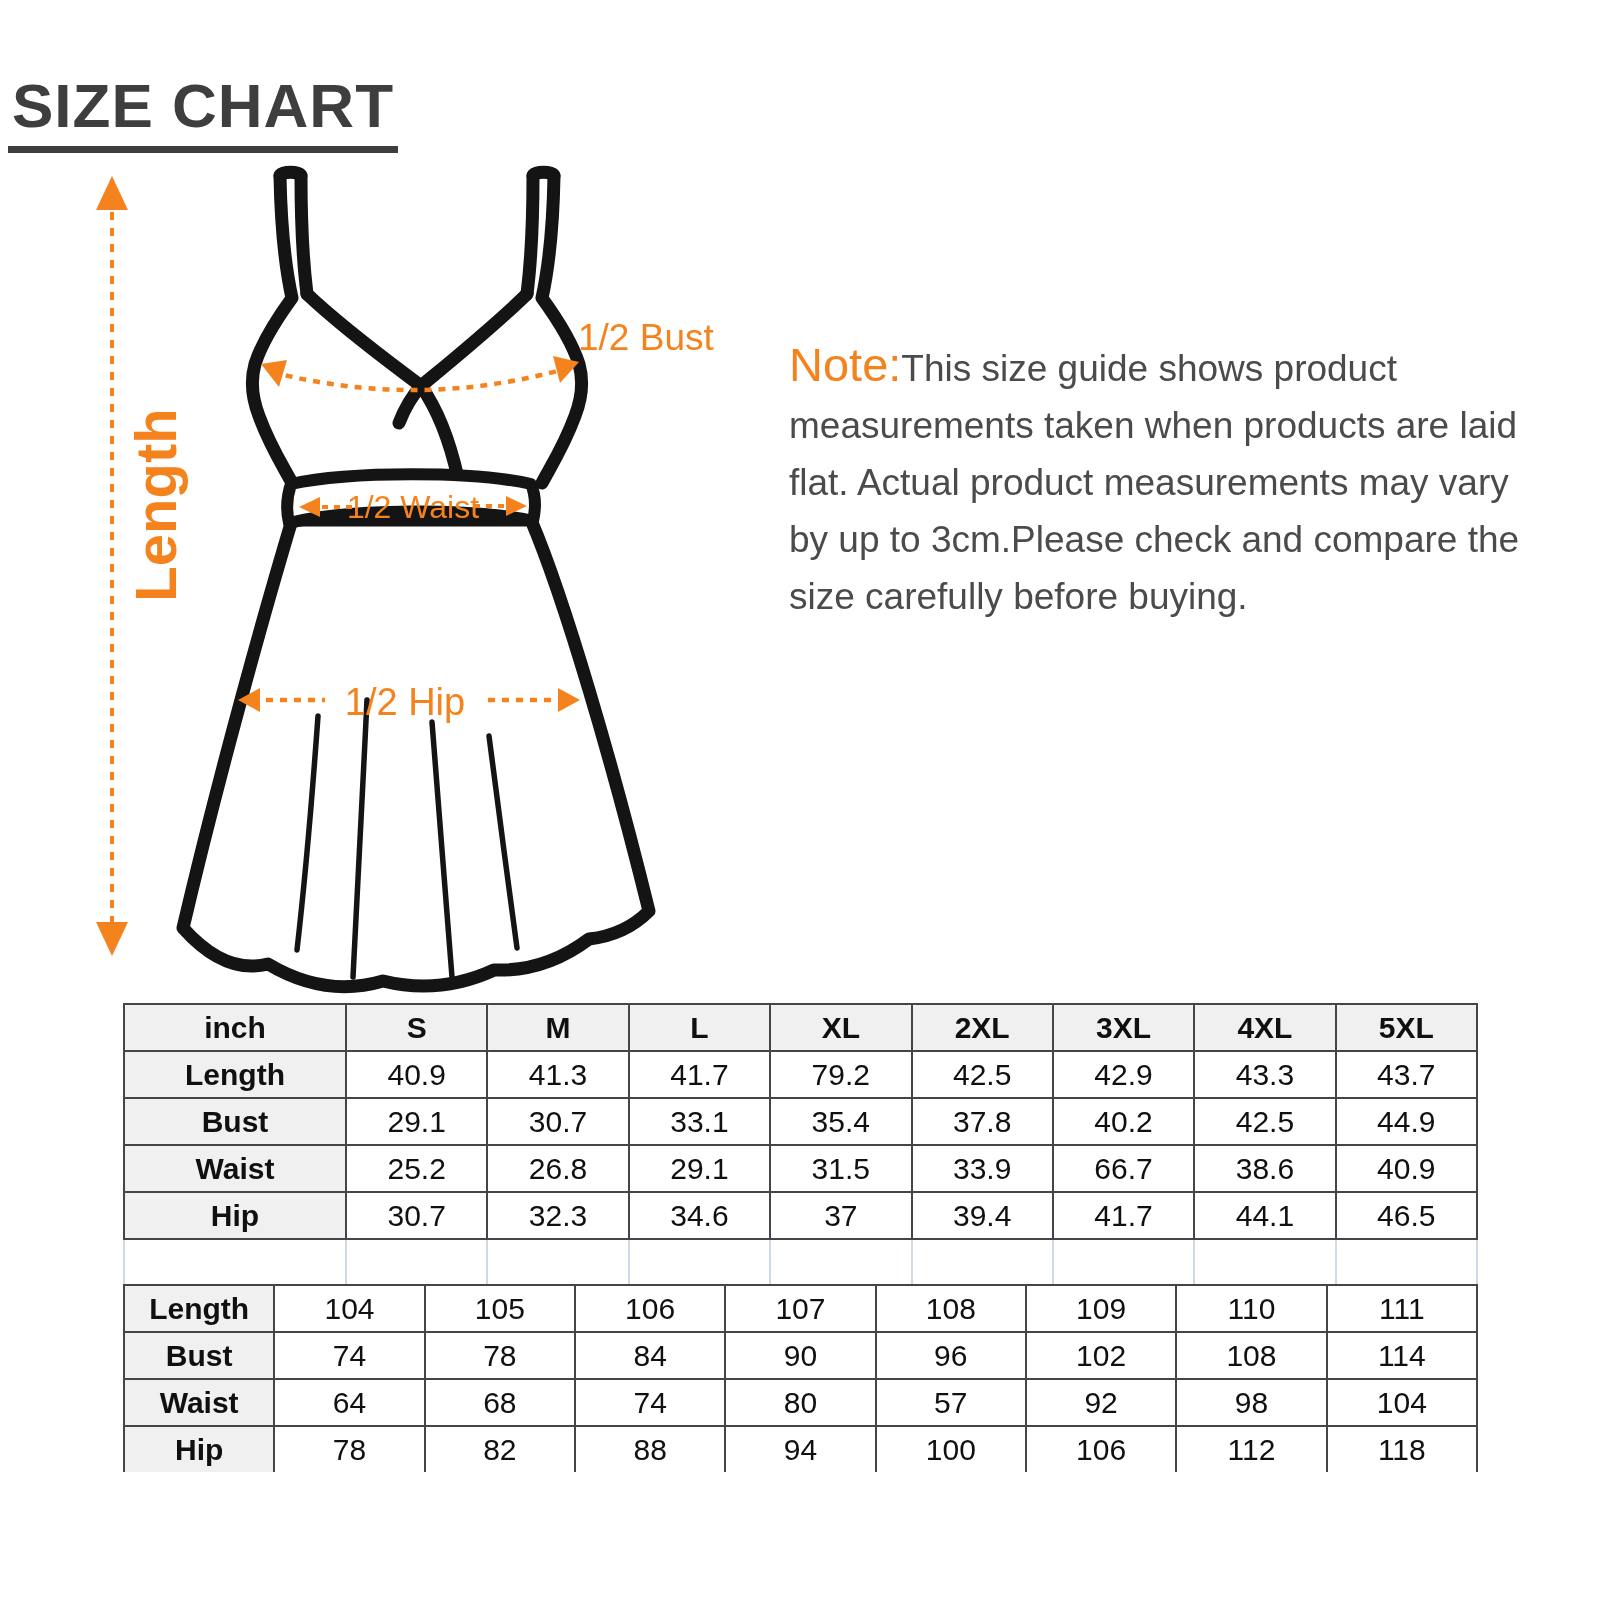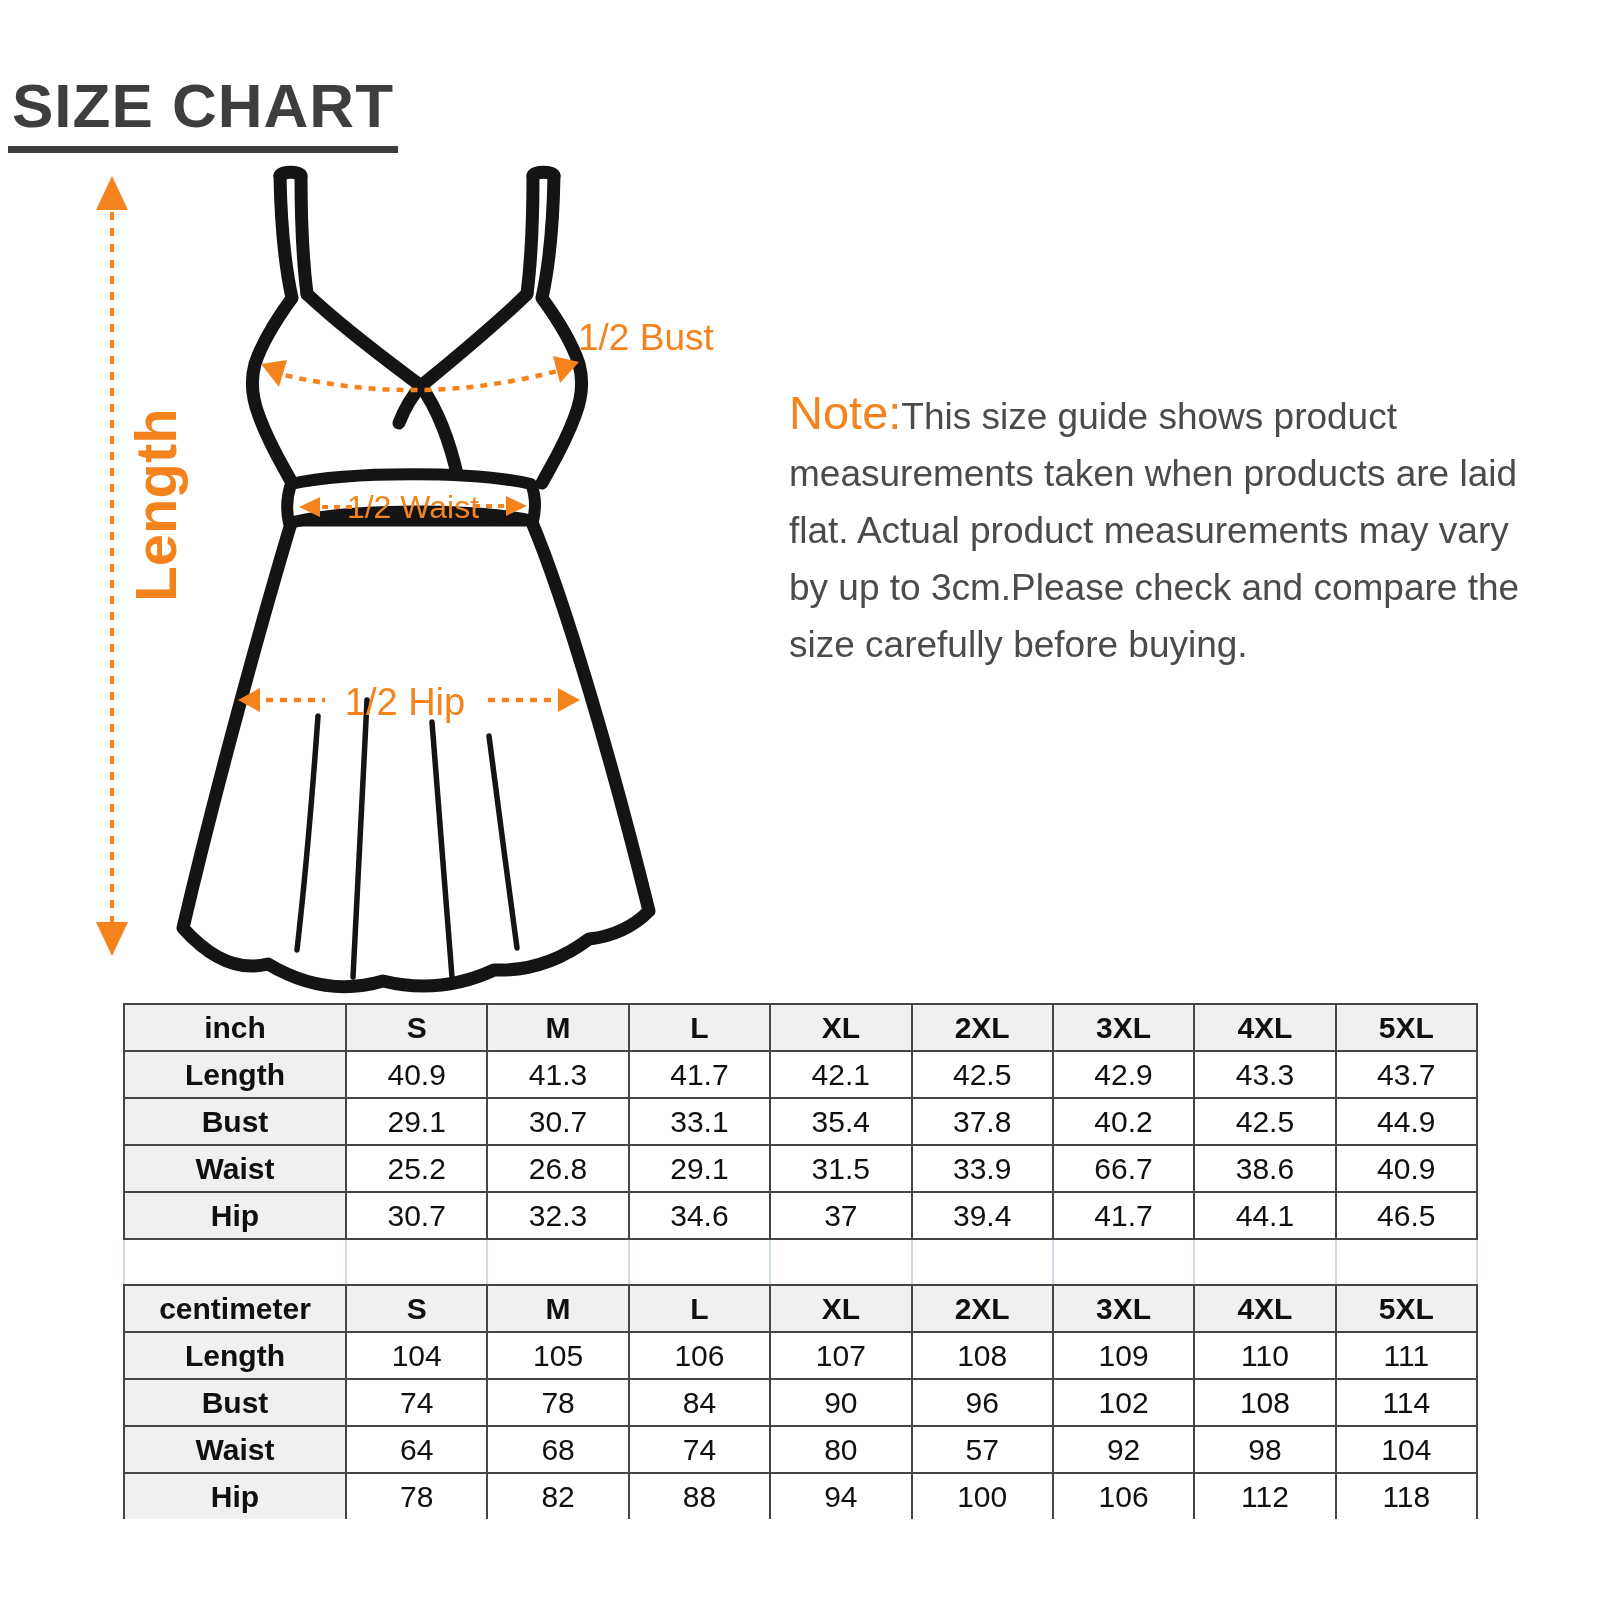--- a/index.html
+++ b/index.html
@@ -7,21 +7,21 @@
 
   
   .title-wrap{position:absolute;left:8px;top:70px;width:1280px;text-align:left;}
   .title{display:inline-block;font-size:62px;font-weight:bold;color:#3E3E3E;letter-spacing:1px;
          border-bottom:7px solid #3E3E3E;padding:0 4px 5px 4px;}
 
   
   #dress-svg{position:absolute;left:0;top:0;}
 
   
-  .note{position:absolute;left:789px;top:336px;width:752px;font-size:37px;line-height:57px;color:#4B4B4B;margin-top:48px;}
+  .note{position:absolute;left:789px;top:336px;width:752px;font-size:37px;line-height:57px;color:#4B4B4B;}
   .note-label{color:#F5831D;font-size:47px;}
 
   
   #tables{position:absolute;left:123px;top:1003px;width:1355px;}
   table.size-table{border-collapse:collapse;table-layout:fixed;width:1355px;}
   table.size-table th,table.size-table td{
       height:45px;padding:0;text-align:center;vertical-align:middle;
       font-size:30px;color:#101010;border:2px solid #454545;}
   table.size-table th{font-weight:bold;background:#F1F0F0;border-radius:6px;}
   table.size-table td.lbl{font-weight:bold;background:#F1F0F0;}
@@ -109,21 +109,21 @@
           <th>2XL</th>
           <th>3XL</th>
           <th>4XL</th>
           <th>5XL</th>
         </tr>
         <tr>
           <td class="lbl">Length</td>
           <td>40.9</td>
           <td>41.3</td>
           <td>41.7</td>
-          <td>42.1</td>
+          <td>79.2</td>
           <td>42.5</td>
           <td>42.9</td>
           <td>43.3</td>
           <td>43.7</td>
         </tr>
         <tr>
           <td class="lbl">Bust</td>
           <td>29.1</td>
           <td>30.7</td>
           <td>33.1</td>
@@ -168,31 +168,20 @@
           <td></td>
           <td></td>
           <td></td>
           <td></td>
         </tr>
       </tbody>
     </table>
     <table class="size-table last">
       <tbody>
         <tr>
-          <th class="lbl">centimeter</th>
-          <th>S</th>
-          <th>M</th>
-          <th>L</th>
-          <th>XL</th>
-          <th>2XL</th>
-          <th>3XL</th>
-          <th>4XL</th>
-          <th>5XL</th>
-        </tr>
-        <tr>
           <td class="lbl">Length</td>
           <td>104</td>
           <td>105</td>
           <td>106</td>
           <td>107</td>
           <td>108</td>
           <td>109</td>
           <td>110</td>
           <td>111</td>
         </tr>

